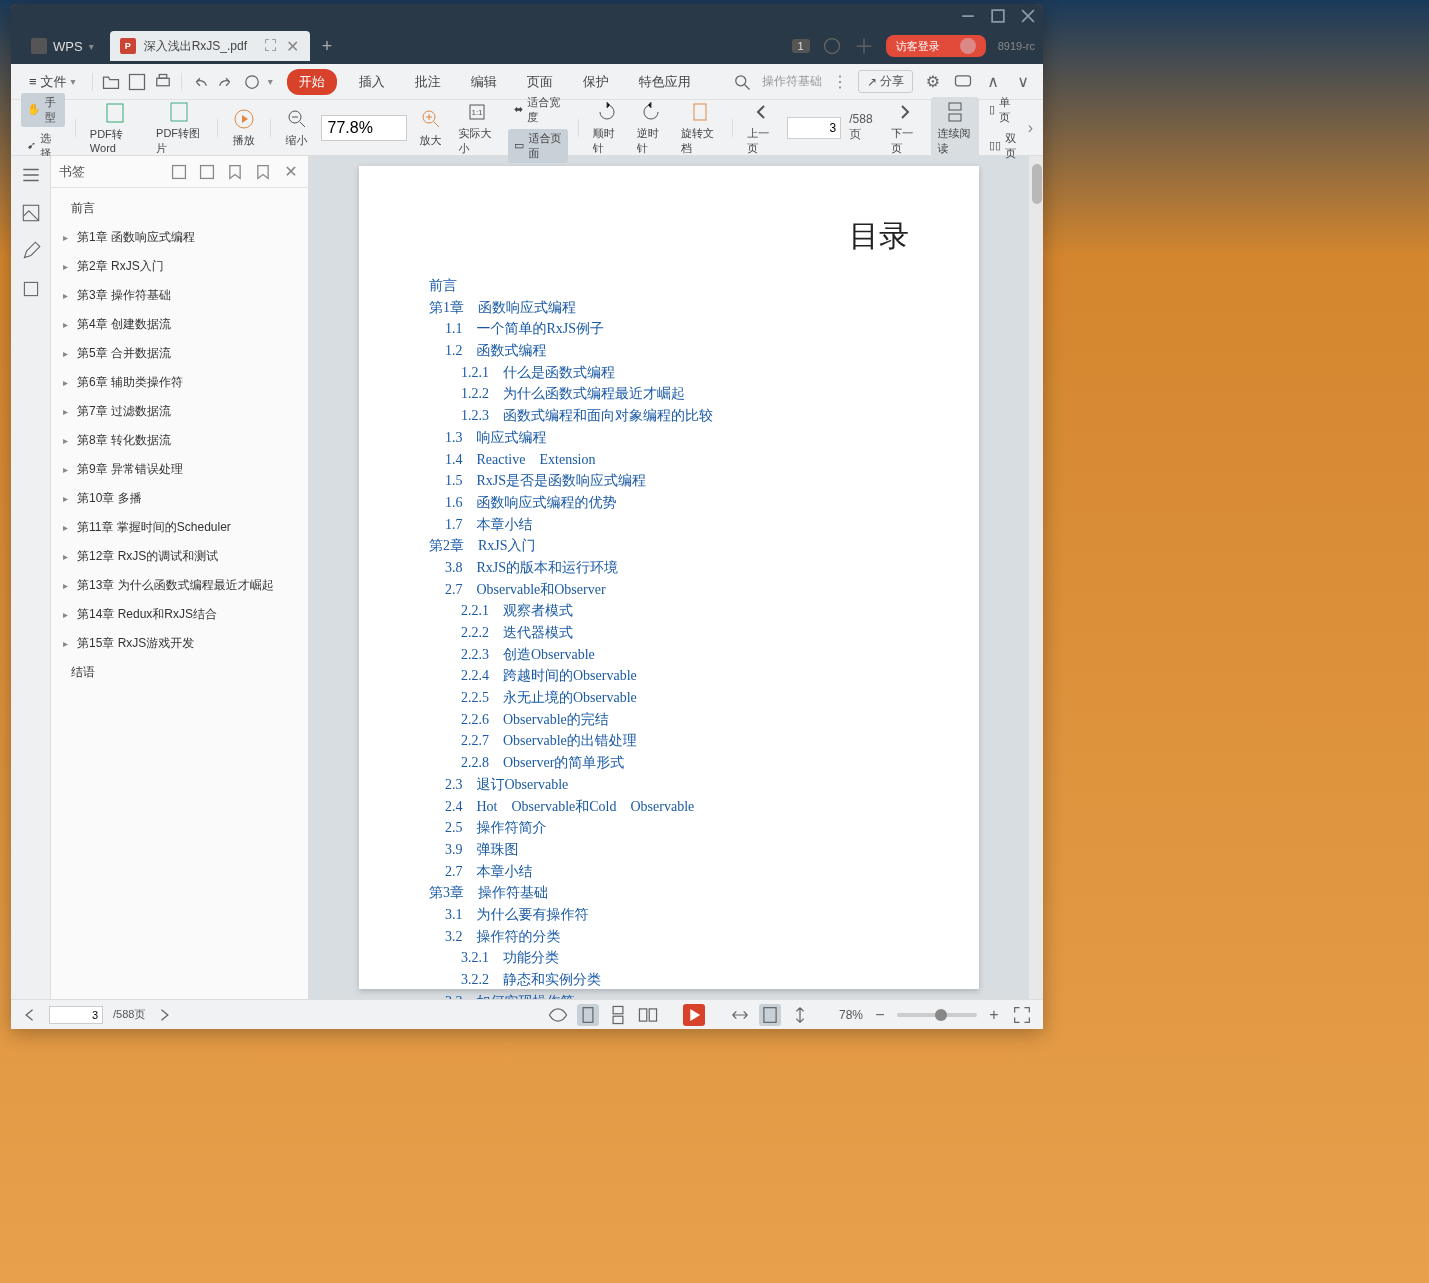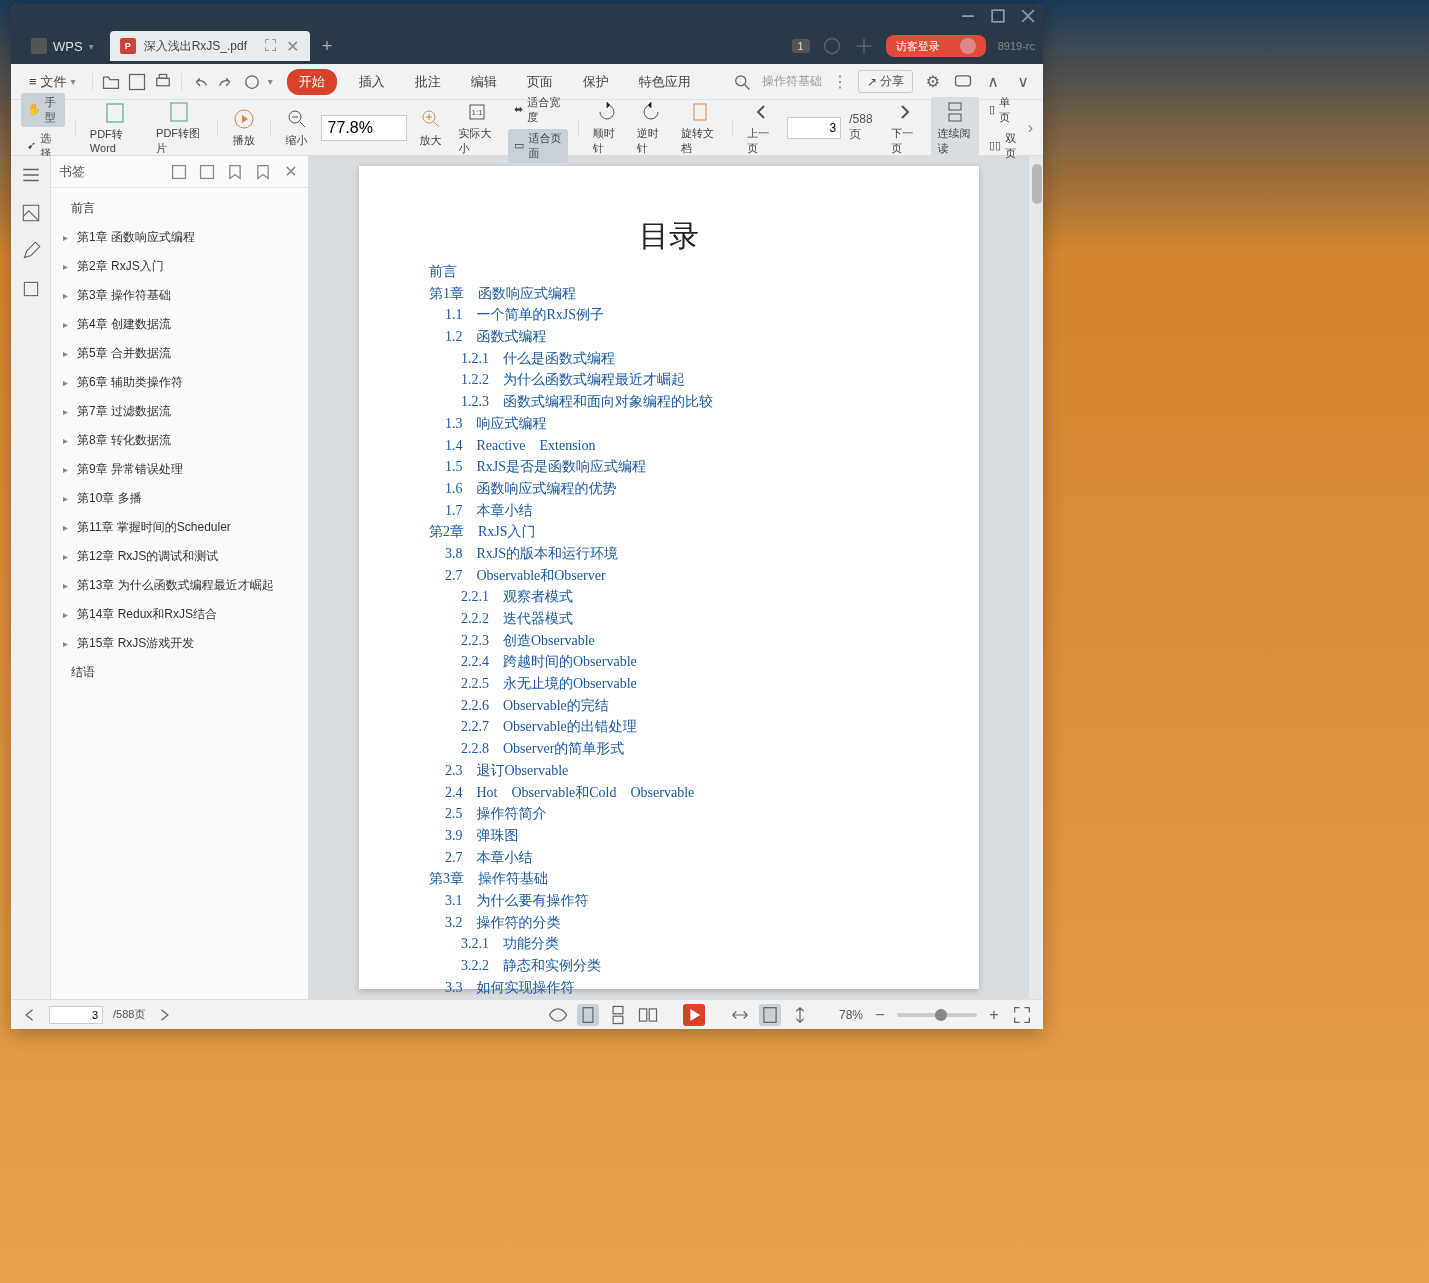--- a/index.html
+++ b/index.html
@@ -48,21 +48,21 @@
 .bookmark-panel{width:258px;background:#fafafa;border-right:1px solid #ddd;display:flex;flex-direction:column}
 .bm-header{height:32px;display:flex;align-items:center;padding:0 8px;gap:10px;border-bottom:1px solid #e2e2e2}
 .bm-title{font-size:13px;color:#555;flex:1}
 .bm-tool{width:18px;height:18px;color:#888;cursor:pointer;display:flex;align-items:center;justify-content:center}
 .bm-list{flex:1;overflow-y:auto;padding:6px 0}
 .bm-item{padding:6px 10px 6px 20px;font-size:12px;color:#333;cursor:pointer;display:flex;align-items:center;gap:4px}
 .bm-item.child{padding-left:12px}
 .bm-arrow{color:#888;font-size:10px;width:10px}
 .page-area{flex:1;display:flex;justify-content:center;padding:10px 0;overflow:hidden;position:relative}
 .pdf-page{width:620px;background:#fff;box-shadow:0 2px 6px rgba(0,0,0,0.2);padding:50px 70px 30px 70px;font-family:"SimSun",serif}
-.toc-title{text-align:center;font-size:30px;color:#222;margin-bottom:4px;font-family:Liberation Sans, sans-serif}
+.toc-title{text-align:right;font-size:30px;color:#222;margin-bottom:18px;font-family:Liberation Sans, sans-serif}
 .toc-link{color:#1a5aa5;font-size:14px;line-height:1.55;cursor:pointer;font-family:"SimSun",serif}
 .toc-l1{margin-left:0}
 .toc-l2{margin-left:16px}
 .toc-l3{margin-left:32px}
 .right-scroll{width:14px;background:#e8e8e8;position:relative}
 .scroll-thumb{position:absolute;right:1px;top:8px;width:10px;height:40px;background:#b8b8b8;border-radius:5px}
 .statusbar{height:30px;background:#f0f2f4;display:flex;align-items:center;padding:0 10px;gap:10px;border-top:1px solid #ddd}
 .sb-icon{width:18px;height:18px;color:#666;cursor:pointer;display:flex;align-items:center;justify-content:center}
 .sb-input{border:1px solid #ccc;width:54px;padding:2px 4px;font-size:11px;text-align:right;background:#fff}
 .sb-right{margin-left:auto;display:flex;align-items:center;gap:8px}

